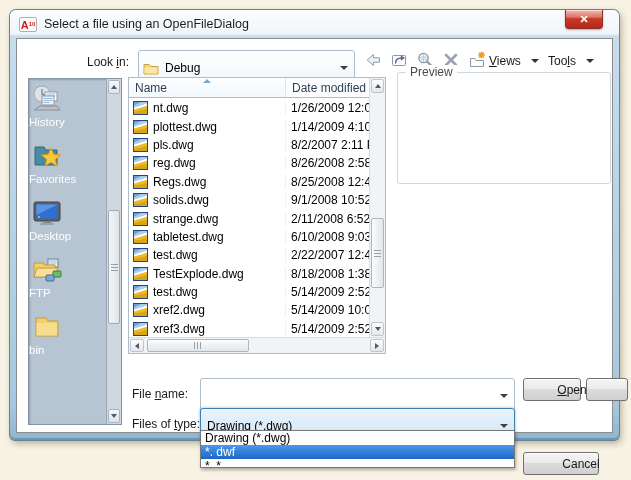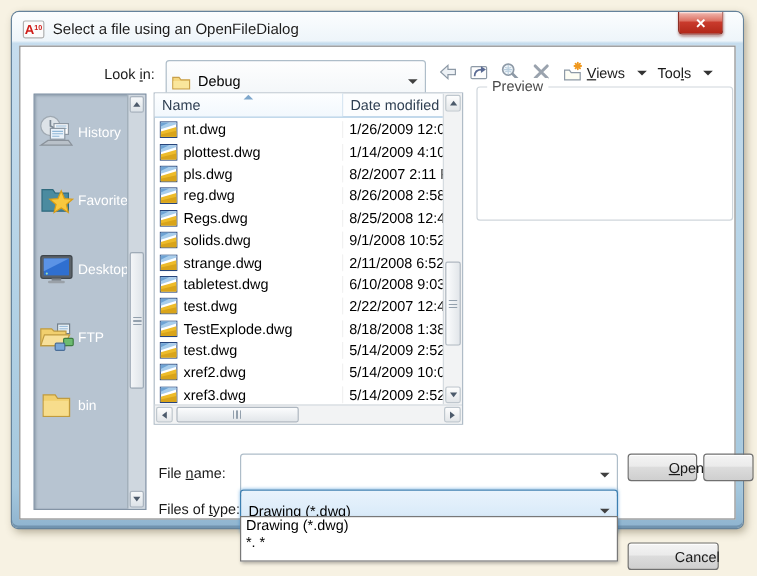--- a/index.html
+++ b/index.html
@@ -51,21 +51,21 @@
 
   .menu-btn { position:absolute; top:11px; height:22px; background:transparent; border:none; font-size:12px; color:#1a1a1a;
     display:flex; align-items:center; cursor:pointer; }
   .menu-btn .mcaret { margin-left:10px; width:0; height:0; border-left:4px solid transparent; border-right:4px solid transparent; border-top:4px solid #333; }
   .views-btn { left:472px; } .tools-btn { left:531px; }
 
   
   .sidebar { position:absolute; left:11px; top:39px; width:94px; height:347px; background:#b7c4d1;
     border:1px solid #8494a5; box-shadow:inset 1px 1px 2px rgba(70,90,110,.35); }
   .side-items { position:absolute; left:0; top:5px; right:16px; display:flex; flex-direction:column; align-items:center; gap:5px; }
-  .side-item { width:100%; height:52px; display:flex; flex-direction:row; align-items:center; cursor:pointer; }
+  .side-item { width:100%; height:52px; display:flex; flex-direction:column; align-items:flex-start; cursor:pointer; }
   .side-ico { width:36px; height:30px; }
   .side-label { margin-top:2px; font-size:11.5px; color:#fff; }
   .sb-scroll { position:absolute; right:0; top:0; bottom:0; width:15px; background:#cfd7df; border-left:1px solid #9aa7b4; }
   .sb-btn { position:absolute; left:1px; right:1px; height:14px; background:linear-gradient(180deg,#f6f8fa,#dde3e8);
     border:1px solid #aab4bf; border-radius:2px; display:flex; align-items:center; justify-content:center; cursor:pointer; }
   .sb-up { top:1px; } .sb-down { bottom:1px; }
   .tri-up { width:0;height:0;border-left:3px solid transparent;border-right:3px solid transparent;border-bottom:4px solid #4c5a6b; }
   .tri-down { width:0;height:0;border-left:3px solid transparent;border-right:3px solid transparent;border-top:4px solid #4c5a6b; }
   .tri-left { width:0;height:0;border-top:3px solid transparent;border-bottom:3px solid transparent;border-right:4px solid #4c5a6b; }
   .tri-right { width:0;height:0;border-top:3px solid transparent;border-bottom:3px solid transparent;border-left:4px solid #4c5a6b; }
@@ -508,15 +508,16 @@
       <button class="btn cancel-btn">
           <span>Cancel</span>
         </button>
 
     </div>
   </div>
 
   <div class="type-dropdown">
 
   <div class="opt">Drawing (*.dwg)</div>
+      <div class="opt selected">*. dwf</div>
       <div class="opt">*. *</div>
     </div>
 </div>
 
 </body></html>

